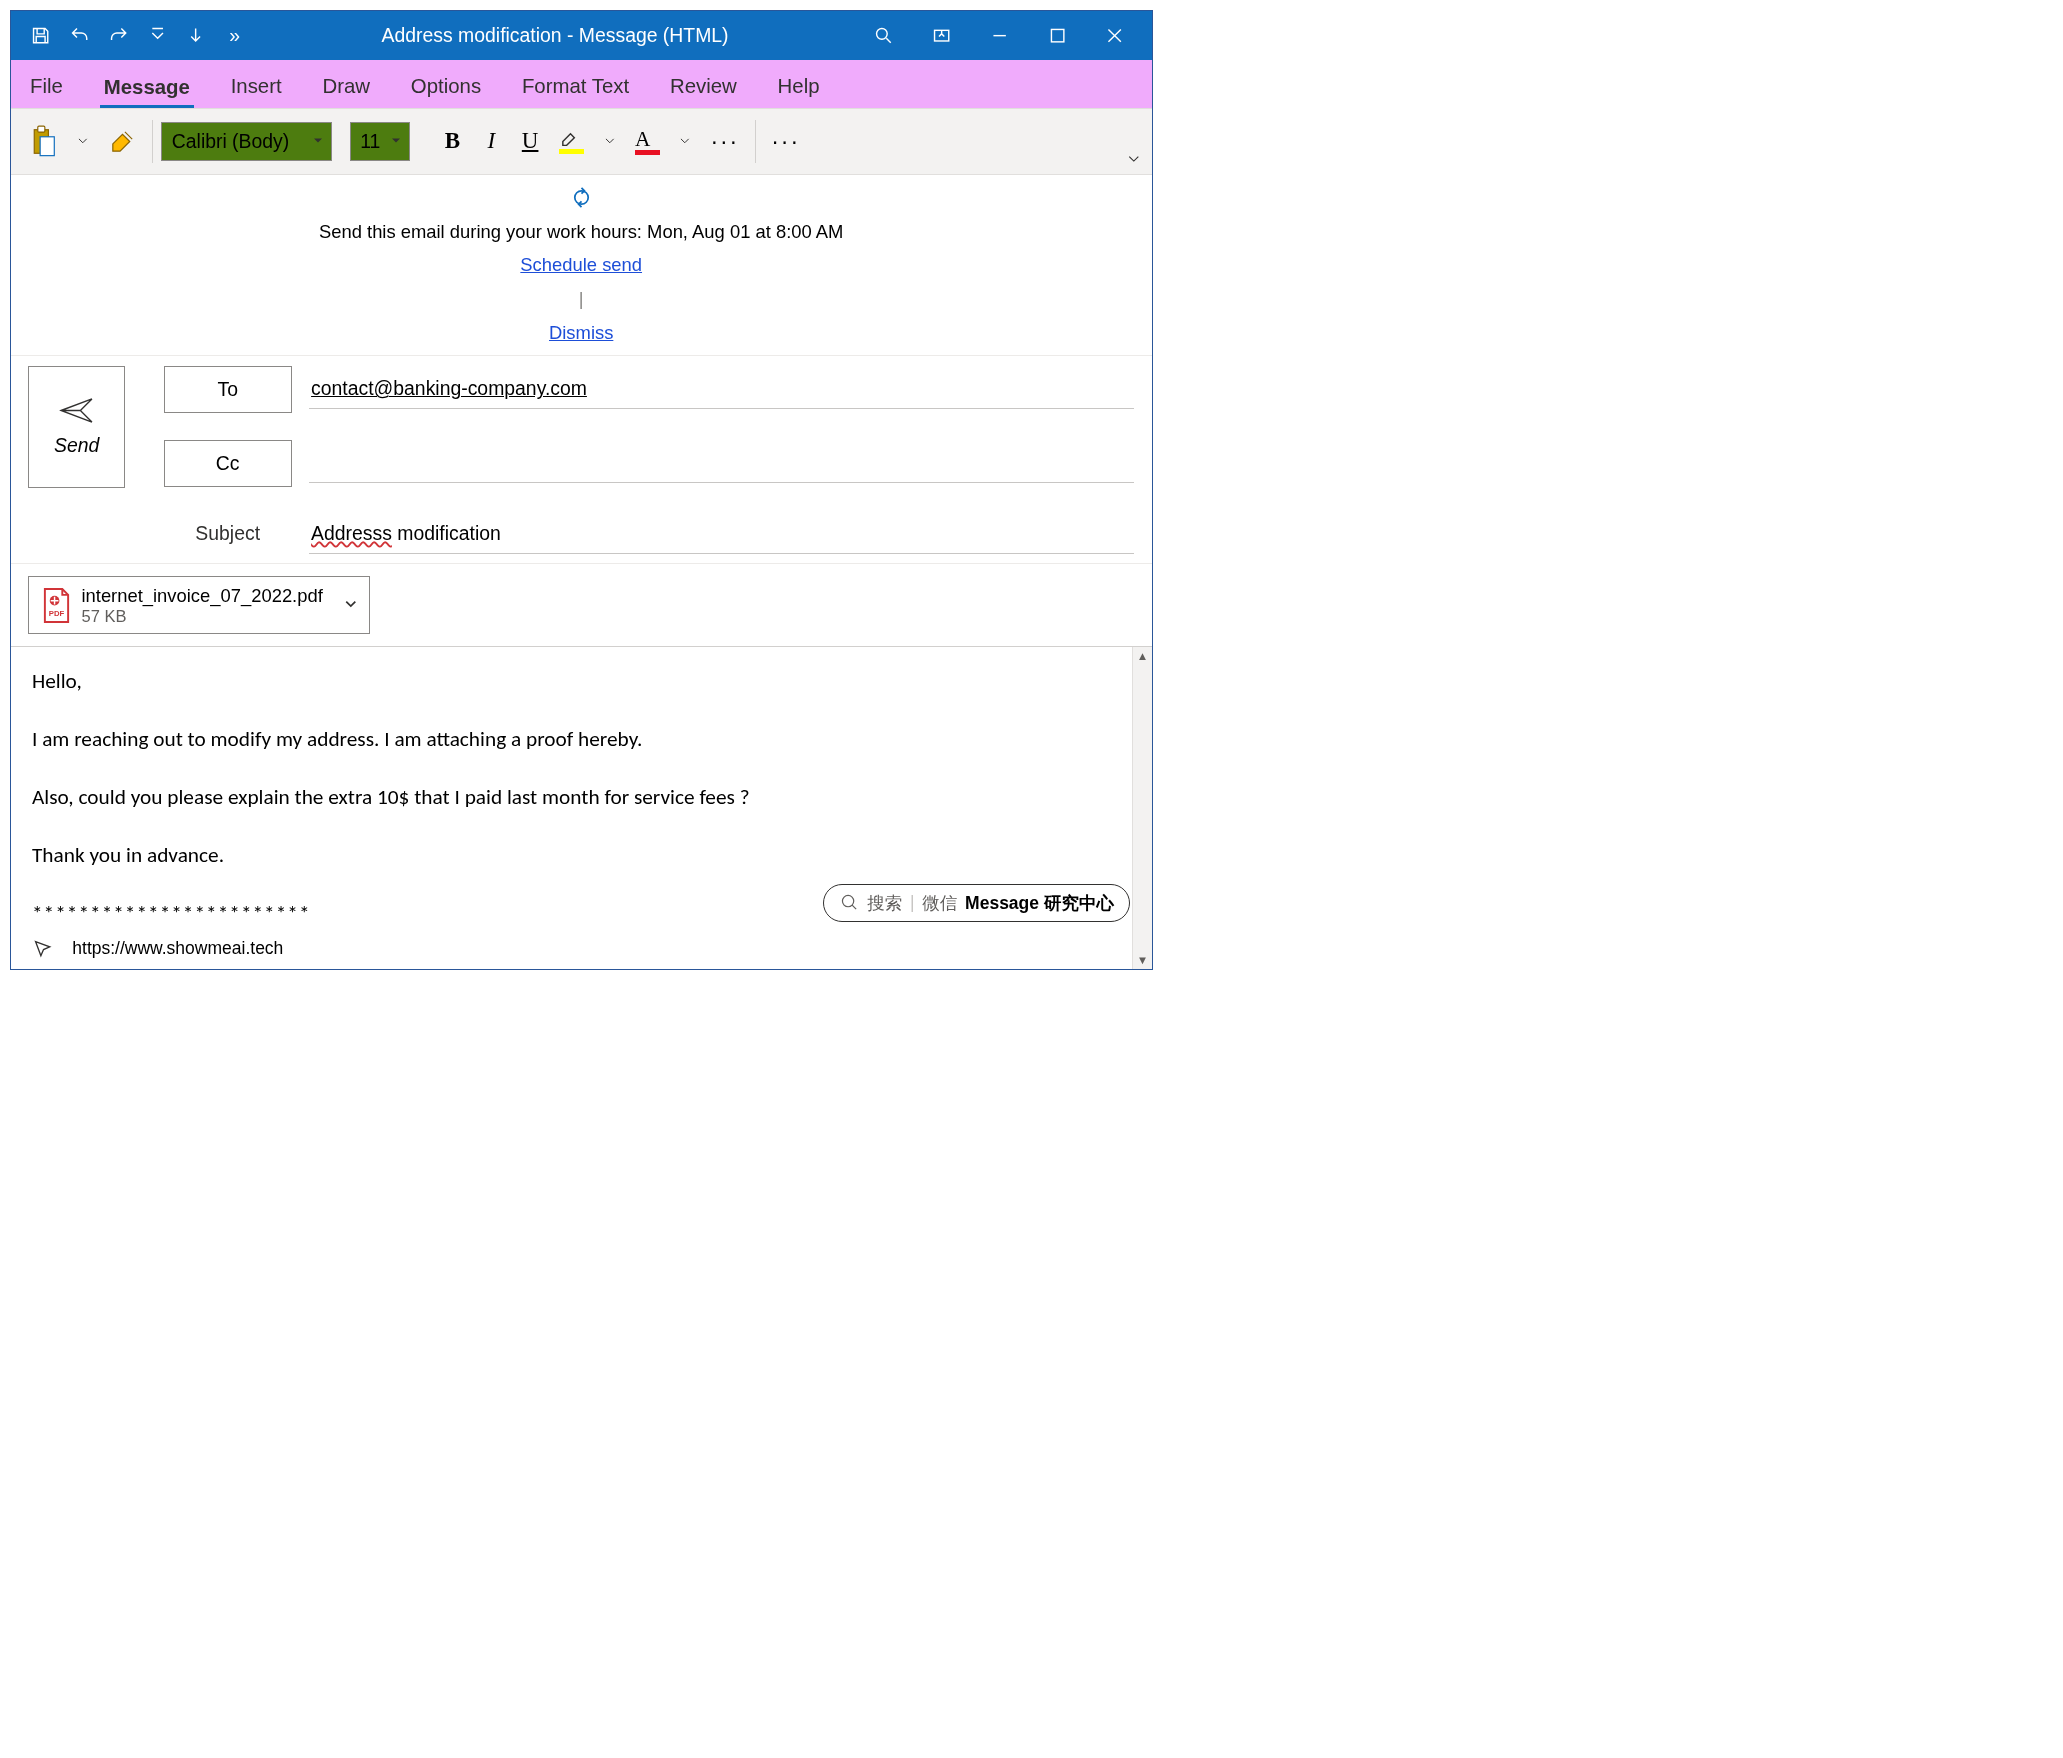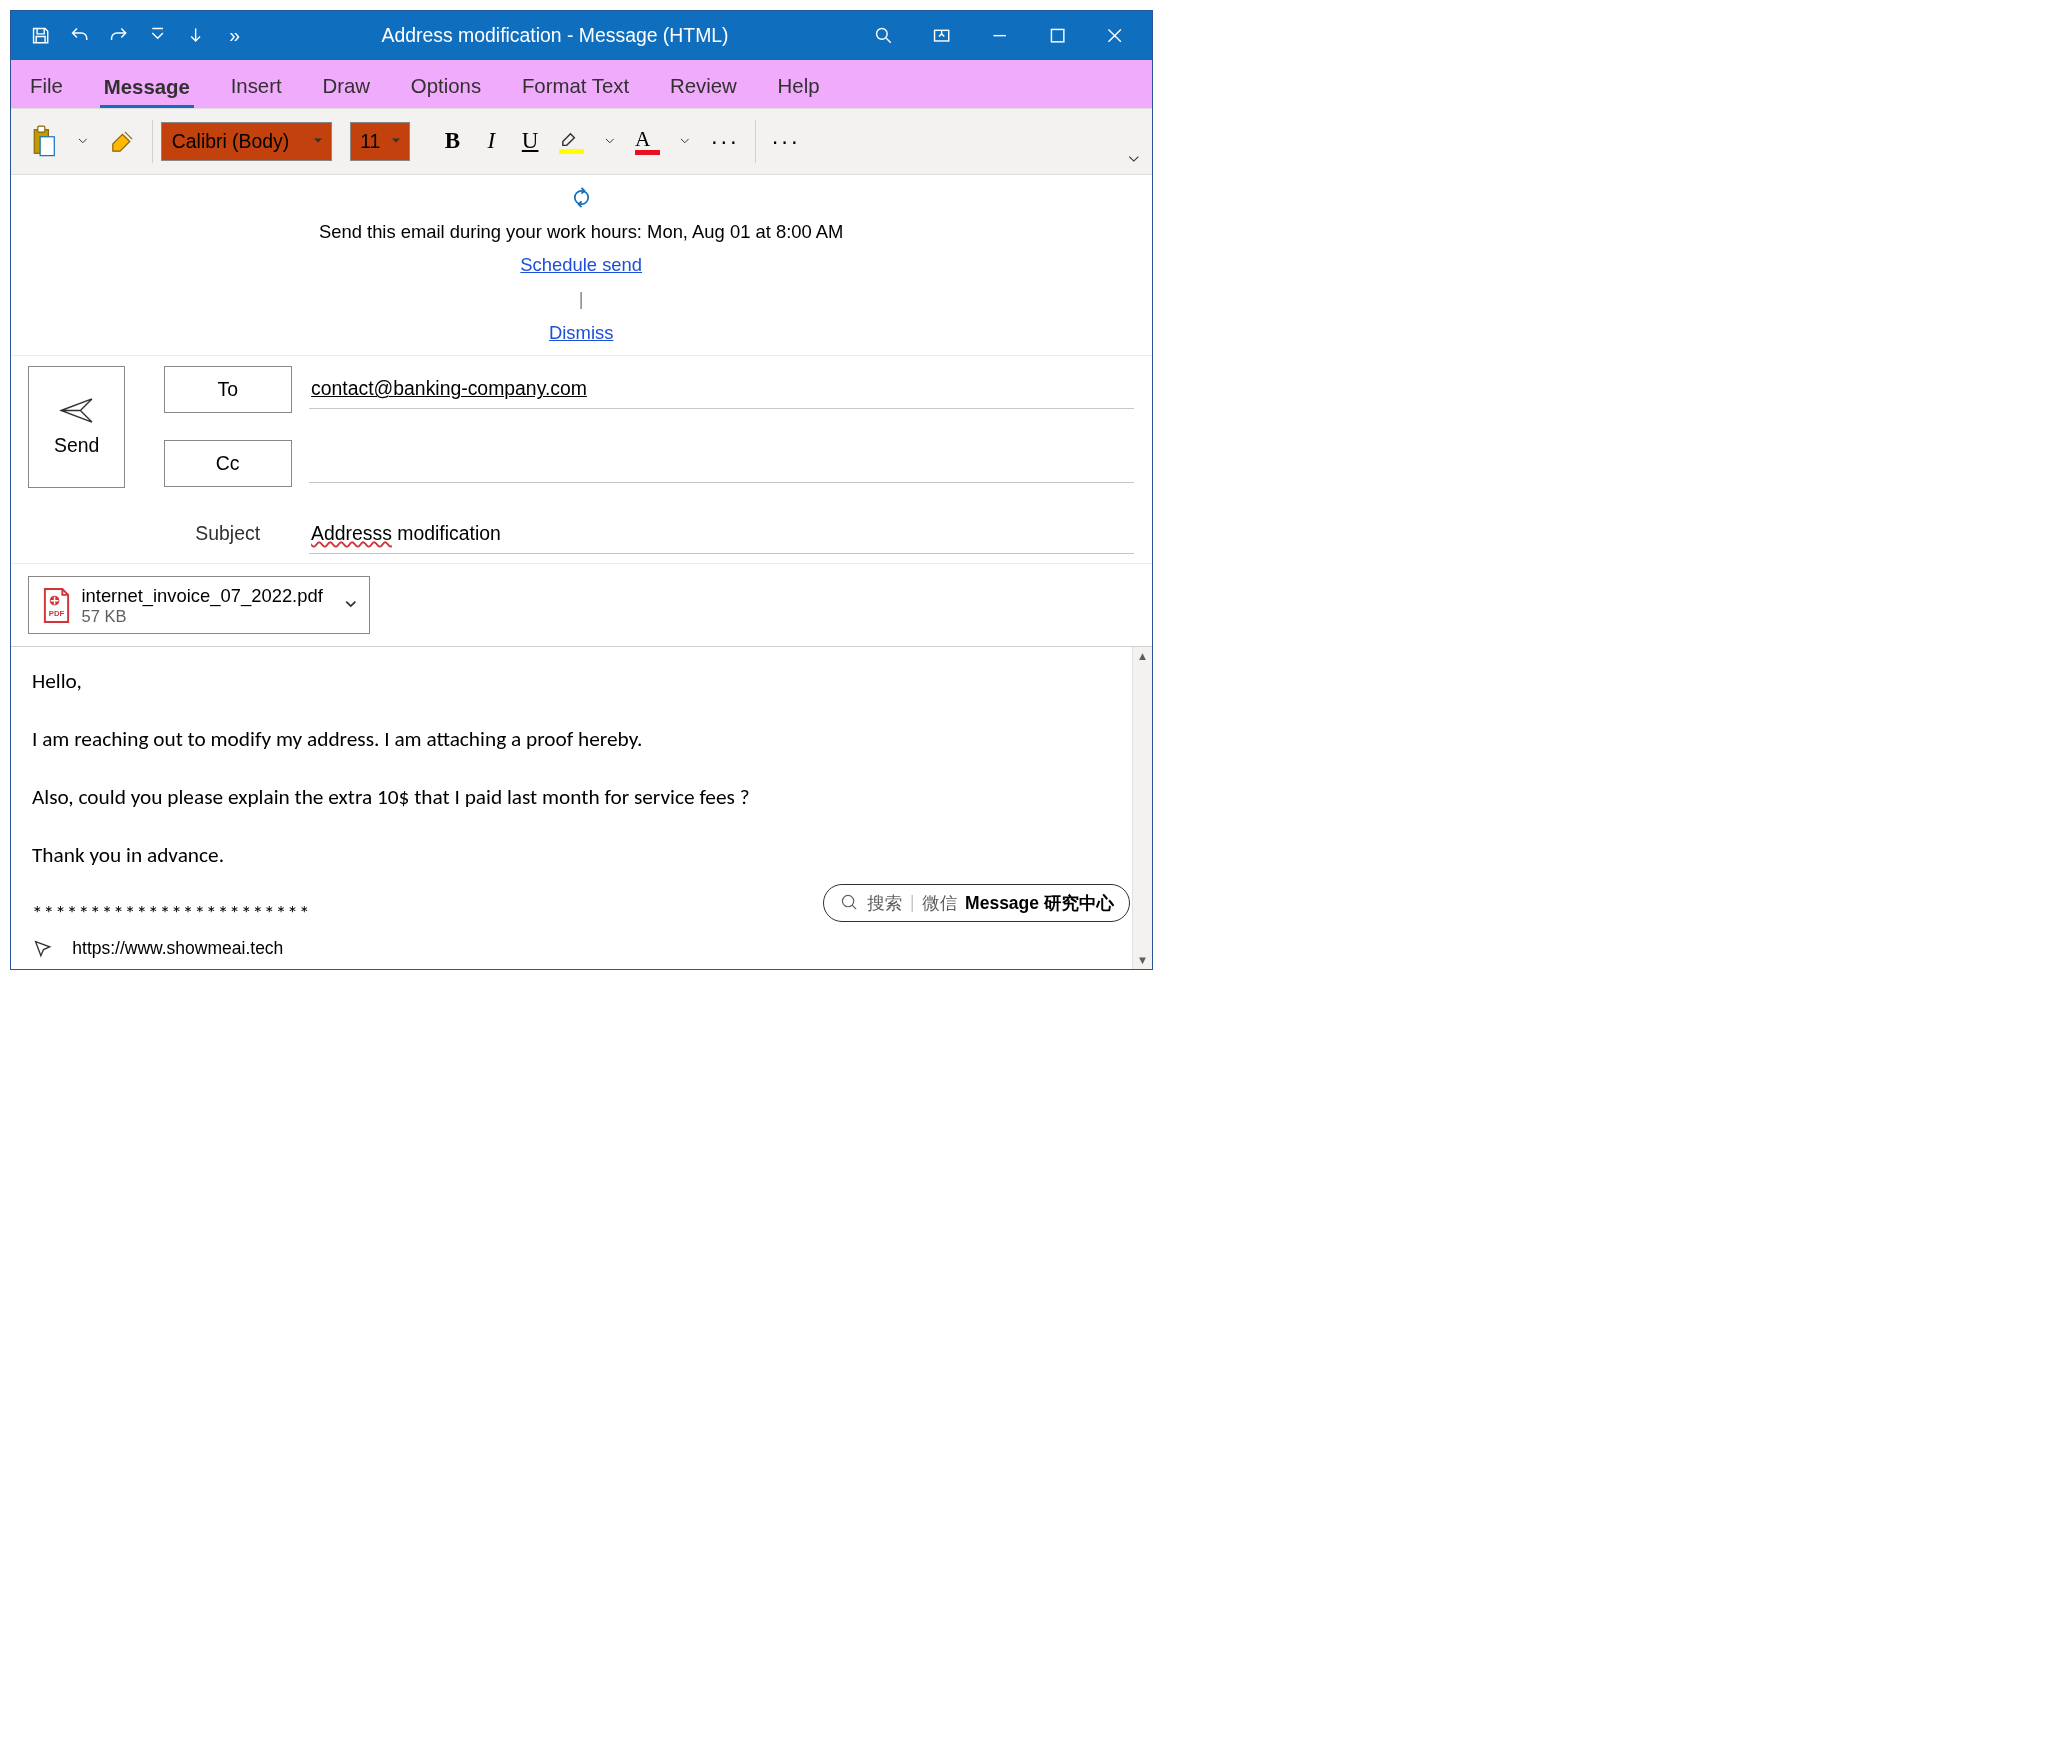--- a/index.html
+++ b/index.html
@@ -19,21 +19,21 @@
 
 
 .tabs { height: 49px; display: flex; align-items: flex-end; padding: 0 15.5px; gap: 33px; background: #f0abfc; border-bottom: 1px solid #e1dfdd; font-size: 20.4px; color: #323130; }
 .tabs .tab { padding: 7.8px 3.9px 9.7px 3.9px; cursor: default; }
 .tabs .tab.active { font-weight: 600; border-bottom: 3.9px solid #106ebe; padding-bottom: 5.8px; }
 
 
 .ribbon { height: 66px; background: #f3f2f1; border-bottom: 1px solid #e1dfdd; display: flex; align-items: center; padding: 0 9.7px; gap: 3.9px; position: relative; }
 .ribbon .rbtn { height: 43px; display: flex; align-items: center; justify-content: center; padding: 0 7.8px; }
 .ribbon .sep { width: 1px; height: 43px; background: #d2d0ce; margin: 0 3.9px; }
-.ribbon select, .ribbon .combo { height: 39px; border: 1px solid #8a8886; background: #c2410c; font-size: 19.4px; padding: 0 27px 0 9.7px; appearance: none; }
+.ribbon select, .ribbon .combo { height: 39px; border: 1px solid #8a8886; background: #4d7c0f; font-size: 19.4px; padding: 0 27px 0 9.7px; appearance: none; }
 .combo-wrap { position: relative; display: inline-flex; align-items: center; }
 .combo-wrap::after { content: ""; position: absolute; right: 9.7px; top: 50%; transform: translateY(-30%); border: 4.9px solid transparent; border-top-color: #323130; }
 .ribbon .font-combo { width: 171px; }
 .ribbon .size-combo { width: 60px; }
 .ribbon .fmt { font-size: 23px; width: 35px; text-align: center; font-family: "Times New Roman", serif; }
 .ribbon .fmt.bold { font-weight: 700; }
 .ribbon .fmt.italic { font-style: italic; }
 .ribbon .fmt.underline { text-decoration: underline; }
 .ribbon .highlight-btn, .ribbon .fontcolor-btn { display: flex; align-items: center; gap: 1.9px; }
 .ribbon .swatch-letter { font-family: "Times New Roman", serif; font-size: 21.3px; position: relative; display:inline-block; }
@@ -44,21 +44,21 @@
 .ribbon .chev svg { width:11.6px; height:11.6px; }
 
 
 .banner { padding: 11.6px 17.5px; font-size: 18.4px; display: flex; align-items: center; gap: 11.6px; border-bottom: 1px solid #edebe9; flex-direction: column; }
 .banner .link { color: #1d4ed8; text-decoration: underline; }
 .banner .sep2 { color: #8a8886; }
 .banner svg { width:23px; height:23px; }
 
 
 .header { display: flex; padding: 9.7px 17.5px; gap: 17.5px; border-bottom: 1px solid #edebe9; }
-.sendcol { width: 118px; }
+.sendcol { width: 118px; font-style: italic; }
 .sendbtn { border: 1px solid #8a8886; height: 122px; width: 97px; display: flex; flex-direction: column; align-items: center; justify-content: center; gap: 9.7px; font-size: 19.4px; }
 .sendbtn svg { width: 35px; height: 27px; stroke: #323130; fill: none; stroke-width: 1.4; }
 .fields { flex: 1; display: flex; flex-direction: column; gap: 27px; }
 .fieldrow { display: flex; align-items: center; gap: 17.5px; }
 .fieldbtn { width: 128px; height: 47px; border: 1px solid #8a8886; display: flex; align-items: center; justify-content: center; font-size: 19.4px; }
 .fieldlabel { width: 128px; text-align: center; font-size: 19.4px; color: #323130; }
 .fieldval { flex: 1; border-bottom: 1px solid #c8c6c4; padding: 7.8px 1.9px; font-size: 19.4px; min-height: 39px; }
 .fieldval .recipient { text-decoration: underline; }
 .fieldval .spellerr { text-decoration: underline wavy #d13438; text-decoration-thickness: 1.9px; }
 

